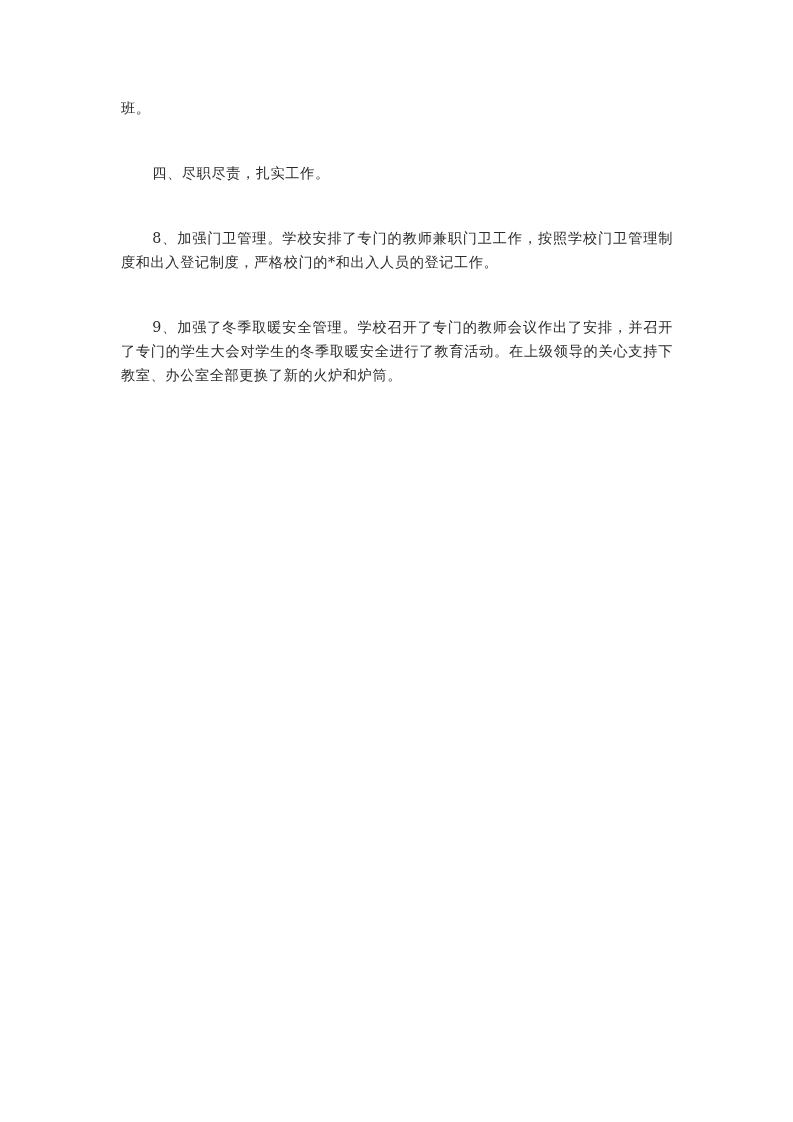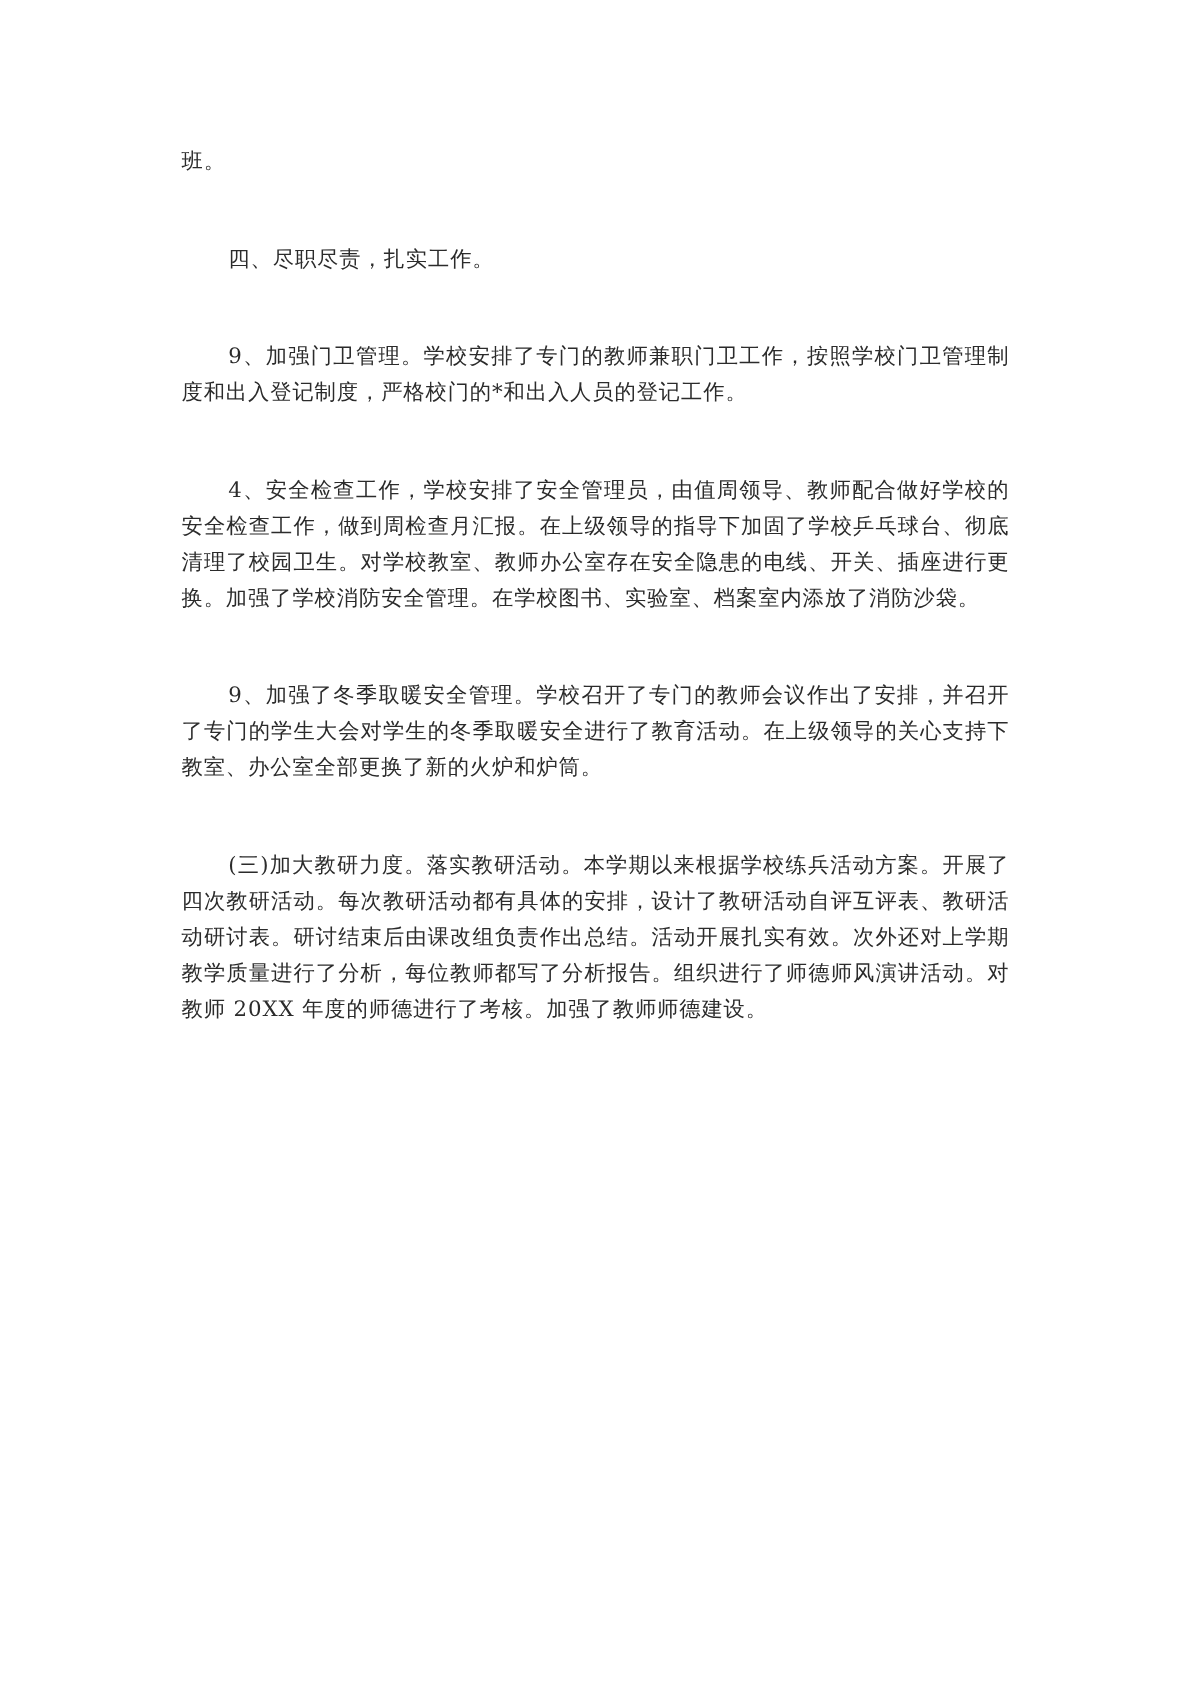--- a/index.html
+++ b/index.html
@@ -21,17 +21,15 @@
     letter-spacing: 0.6px;
   }
   .indent { text-indent: 2.2em; margin-top: 41px; }
 </style>
 </head>
 <body>
 
 <div class="page">
   <p class="para">班。</p>
   <p class="para indent">四、尽职尽责，扎实工作。</p>
-  <p class="para indent">9、加强门卫管理。学校安排了专门的教师兼职门卫工作，按照学校门卫管理制度和出入登记制度，严格校门的*和出入人员的登记工作。</p>
-  <p class="para indent">4、安全检查工作，学校安排了安全管理员，由值周领导、教师配合做好学校的安全检查工作，做到周检查月汇报。在上级领导的指导下加固了学校乒乓球台、彻底清理了校园卫生。对学校教室、教师办公室存在安全隐患的电线、开关、插座进行更换。加强了学校消防安全管理。在学校图书、实验室、档案室内添放了消防沙袋。</p>
+  <p class="para indent">8、加强门卫管理。学校安排了专门的教师兼职门卫工作，按照学校门卫管理制度和出入登记制度，严格校门的*和出入人员的登记工作。</p>
   <p class="para indent">9、加强了冬季取暖安全管理。学校召开了专门的教师会议作出了安排，并召开了专门的学生大会对学生的冬季取暖安全进行了教育活动。在上级领导的关心支持下教室、办公室全部更换了新的火炉和炉筒。</p>
-  <p class="para indent">(三)加大教研力度。落实教研活动。本学期以来根据学校练兵活动方案。开展了四次教研活动。每次教研活动都有具体的安排，设计了教研活动自评互评表、教研活动研讨表。研讨结束后由课改组负责作出总结。活动开展扎实有效。次外还对上学期教学质量进行了分析，每位教师都写了分析报告。组织进行了师德师风演讲活动。对教师 20XX 年度的师德进行了考核。加强了教师师德建设。</p>
 </div>
 
 </body></html>

